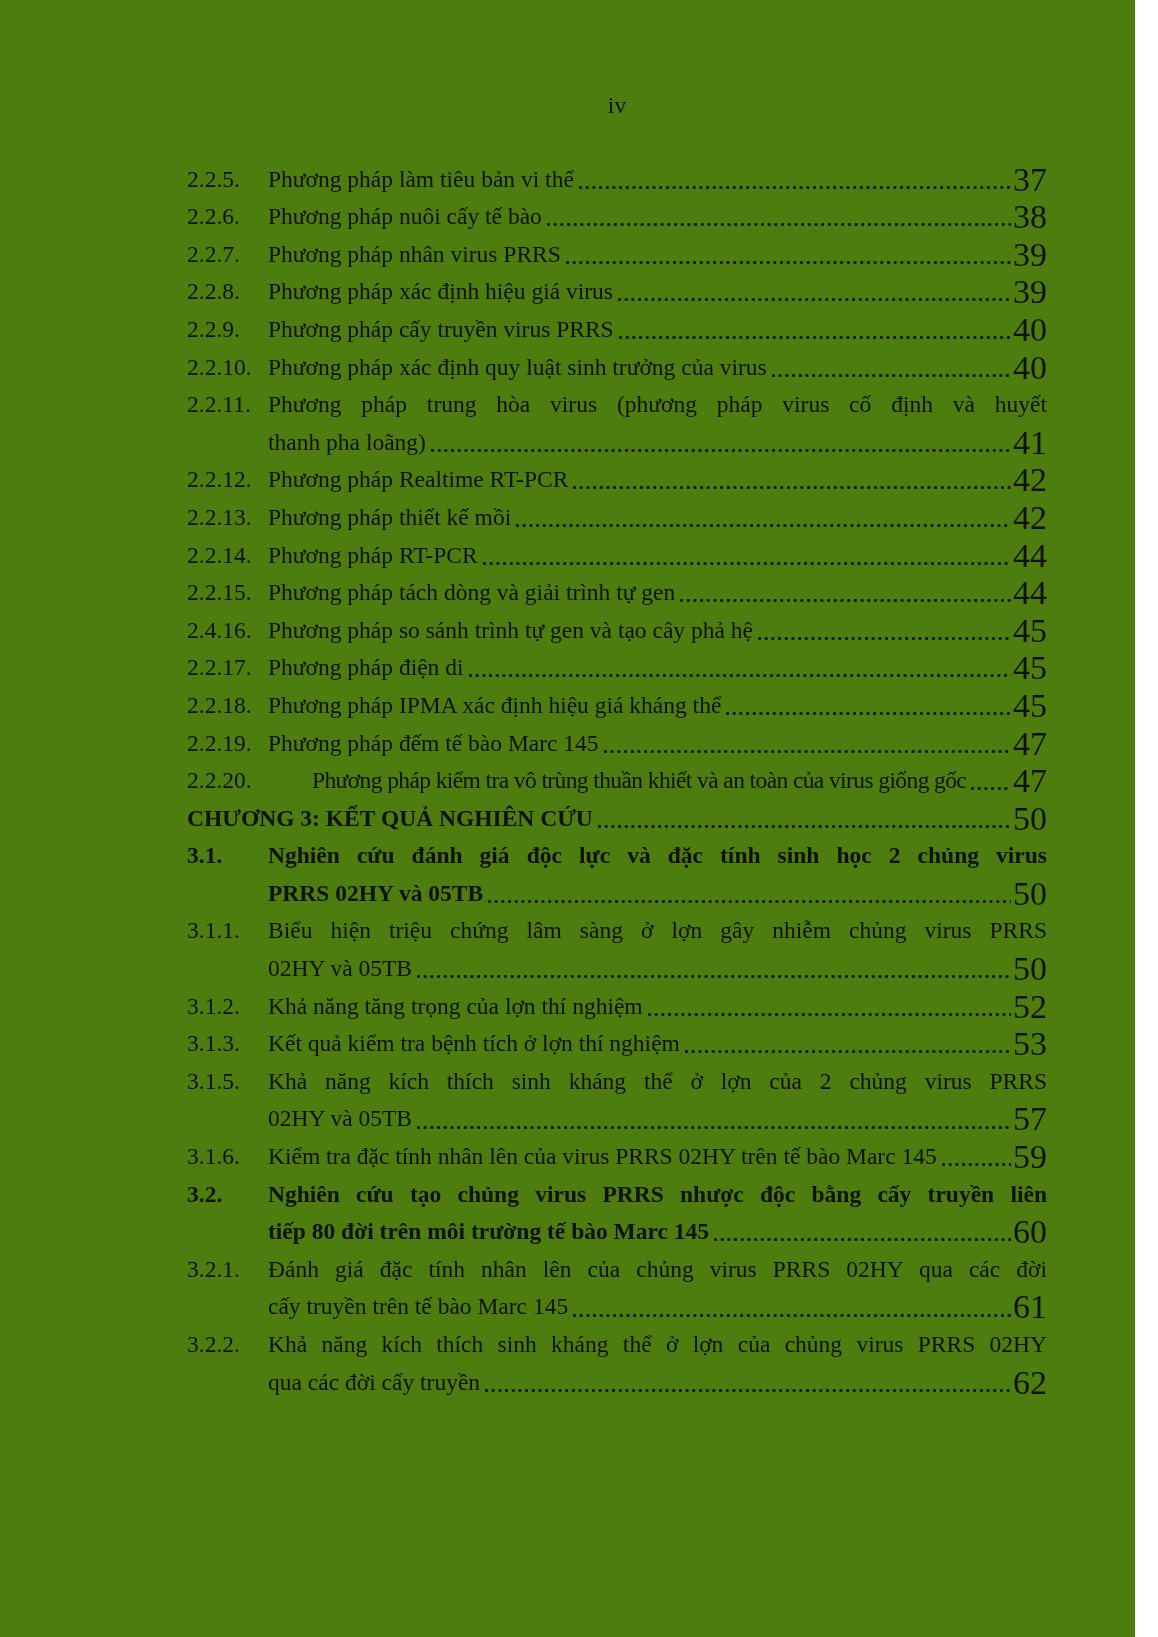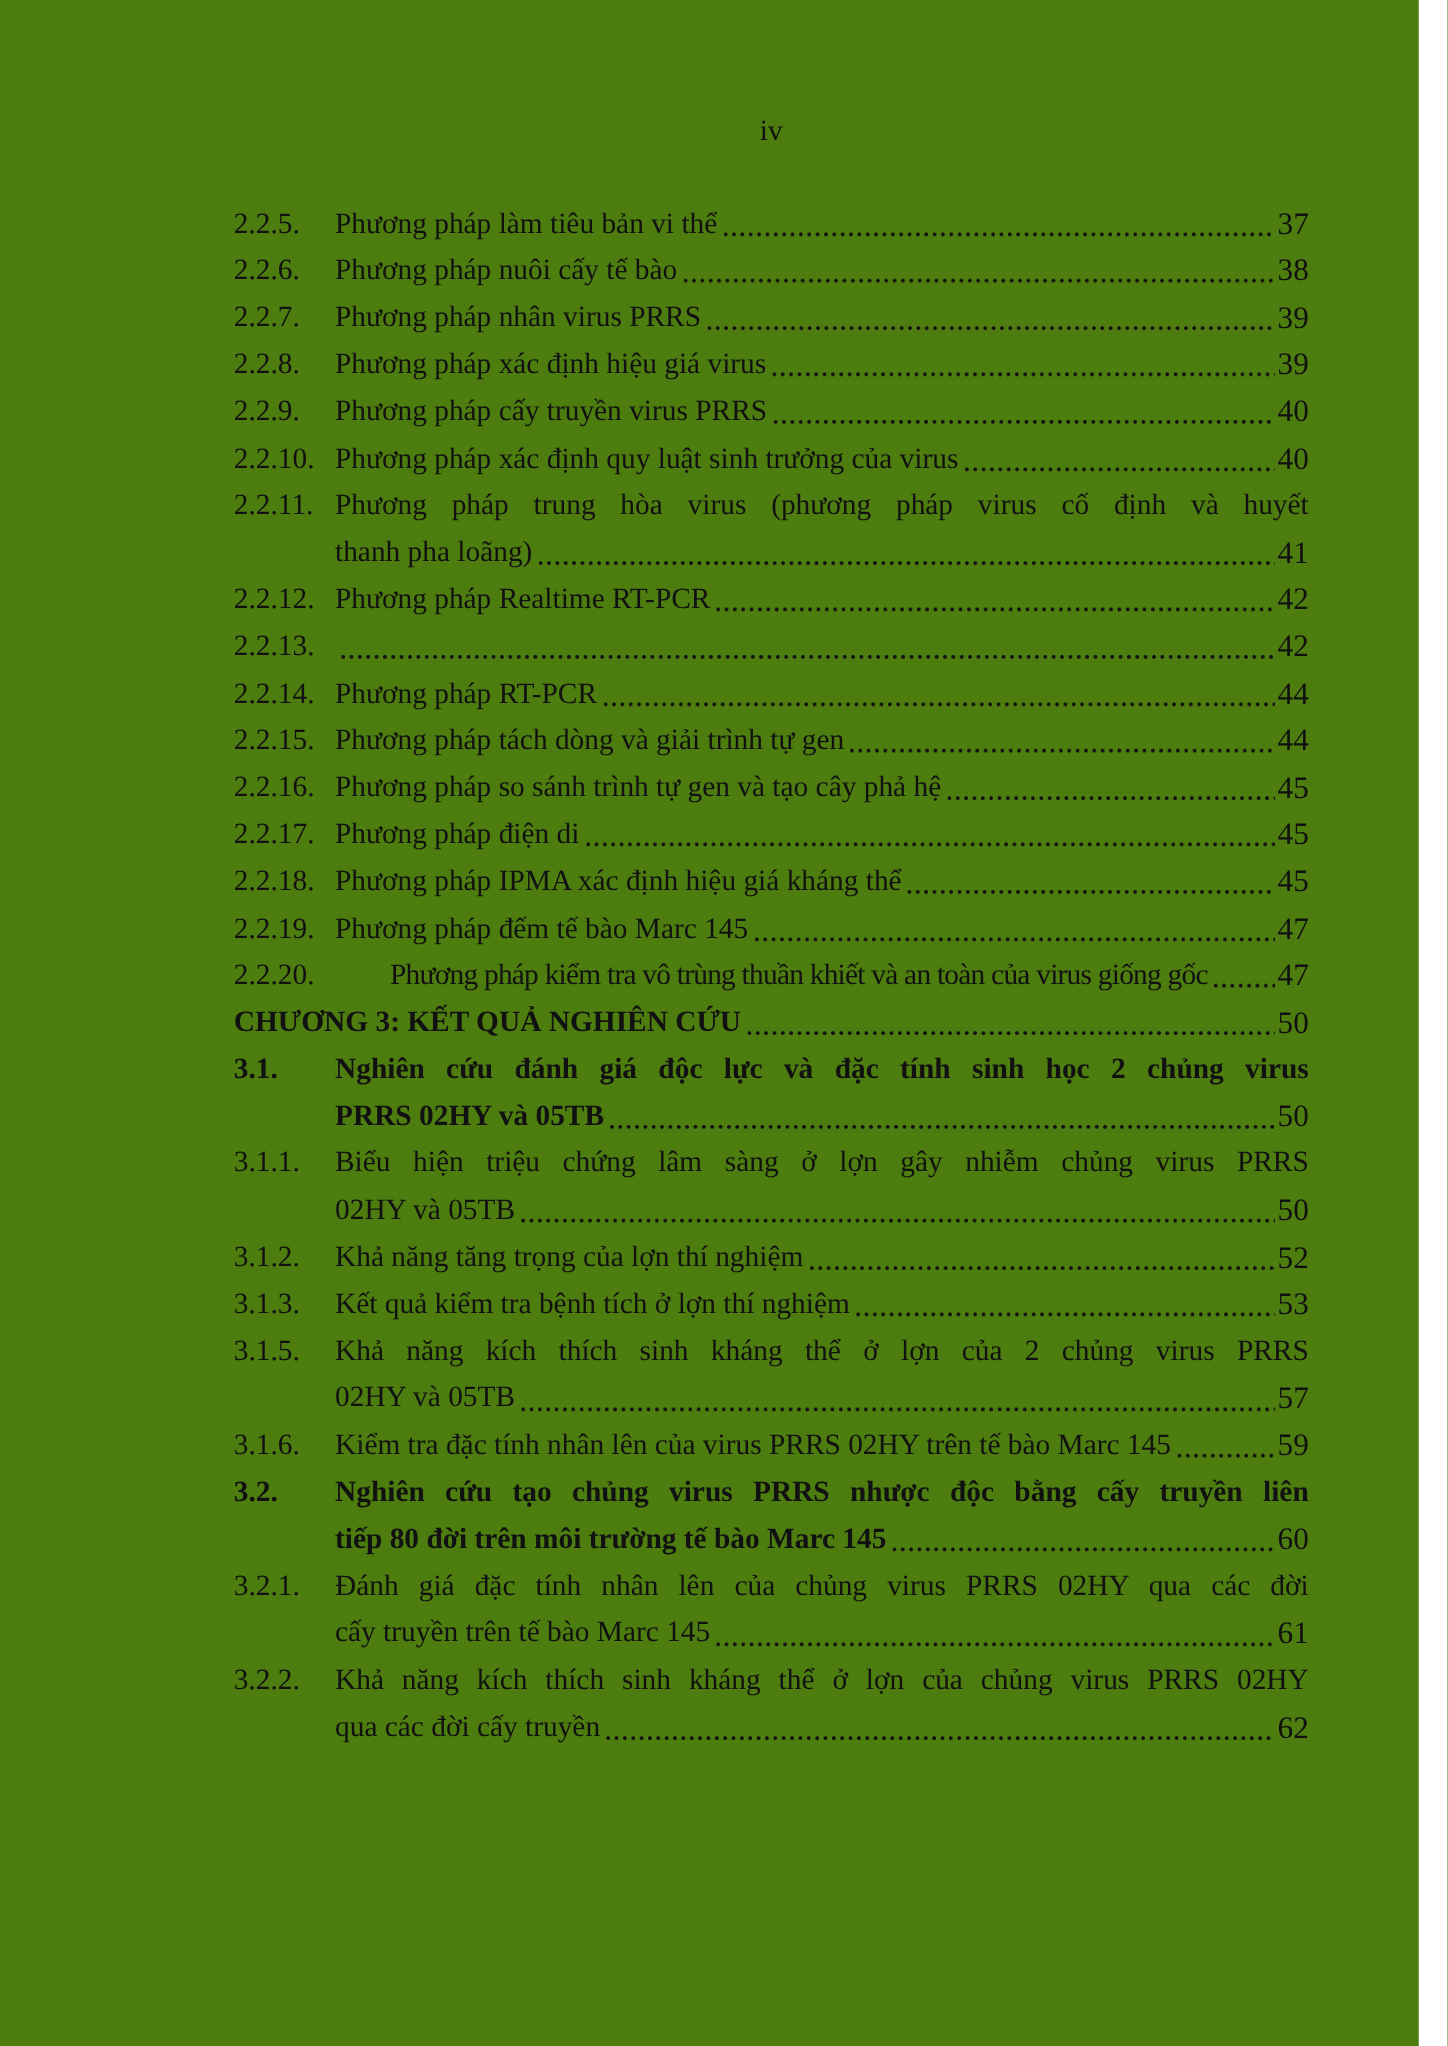--- a/index.html
+++ b/index.html
@@ -57,21 +57,21 @@
     min-width: 8px;
     align-self: flex-end;
     height: 3px;
     margin: 0 2px 9.5px 5px;
     background-image: radial-gradient(circle at 1.5px 1.5px, #111111 1.25px, rgba(0,0,0,0) 1.7px);
     background-size: 6.7px 3px;
     background-repeat: repeat-x;
   }
   .pg {
     flex: 0 0 auto;
-    font-size: 25px;
+    font-size: 34px;
     line-height: 37.6px;
   }
 </style>
 </head>
 <body style="background: rgb(255, 255, 255); color: rgb(17, 17, 17);">
 
 <div class="page">
   <div class="content">
     <div class="pagehead">iv</div>
     <div class="toc">
@@ -139,20 +139,21 @@
           <div class="line">
             <span class="num">2.2.12.</span>
             <span class="text">Phương pháp Realtime RT-PCR</span>
             <span class="dots"></span>
             <span class="pg">42</span>
           </div>
         </div>
         <div class="entry">
           <div class="line">
             <span class="num">2.2.13.</span>
+            <span class="text">Phương pháp thiết kế mồi</span>
             <span class="dots"></span>
             <span class="pg">42</span>
           </div>
         </div>
         <div class="entry">
           <div class="line">
             <span class="num">2.2.14.</span>
             <span class="text">Phương pháp RT-PCR</span>
             <span class="dots"></span>
             <span class="pg">44</span>
@@ -161,21 +162,21 @@
         <div class="entry">
           <div class="line">
             <span class="num">2.2.15.</span>
             <span class="text">Phương pháp tách dòng và giải trình tự gen</span>
             <span class="dots"></span>
             <span class="pg">44</span>
           </div>
         </div>
         <div class="entry">
           <div class="line">
-            <span class="num">2.2.16.</span>
+            <span class="num">2.4.16.</span>
             <span class="text">Phương pháp so sánh trình tự gen và tạo cây phả hệ</span>
             <span class="dots"></span>
             <span class="pg">45</span>
           </div>
         </div>
         <div class="entry">
           <div class="line">
             <span class="num">2.2.17.</span>
             <span class="text">Phương pháp điện di</span>
             <span class="dots"></span>

